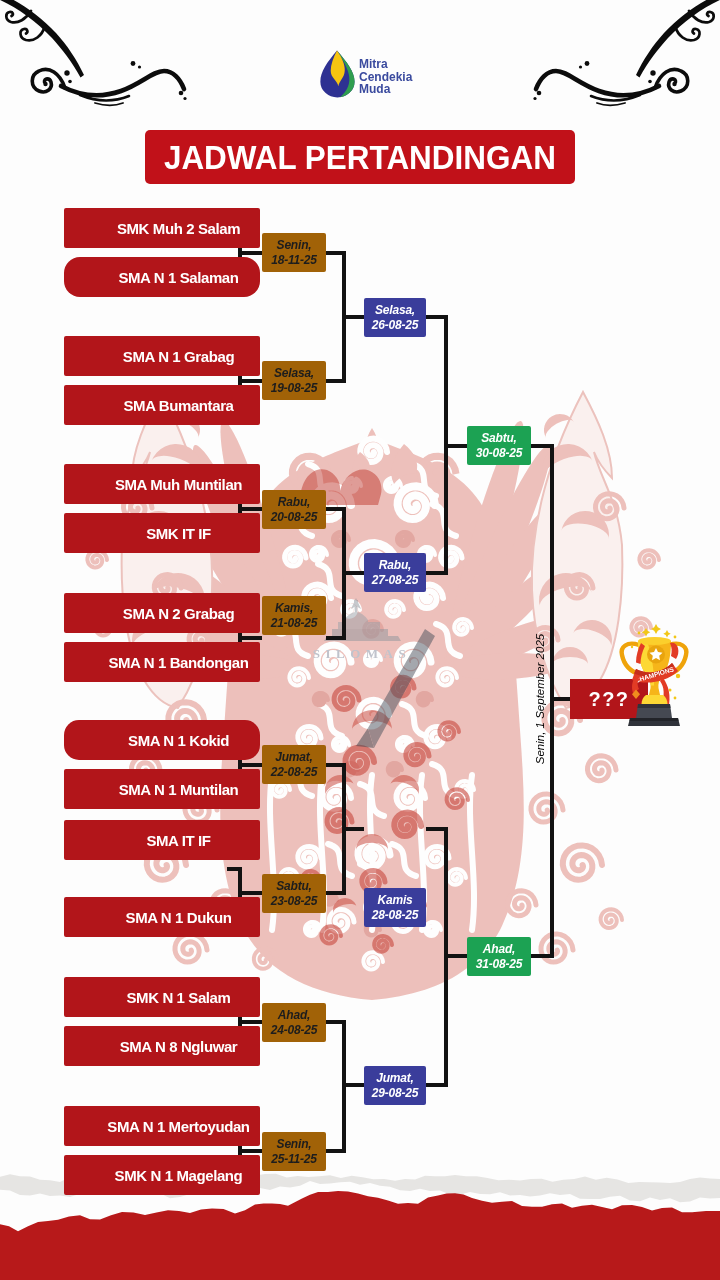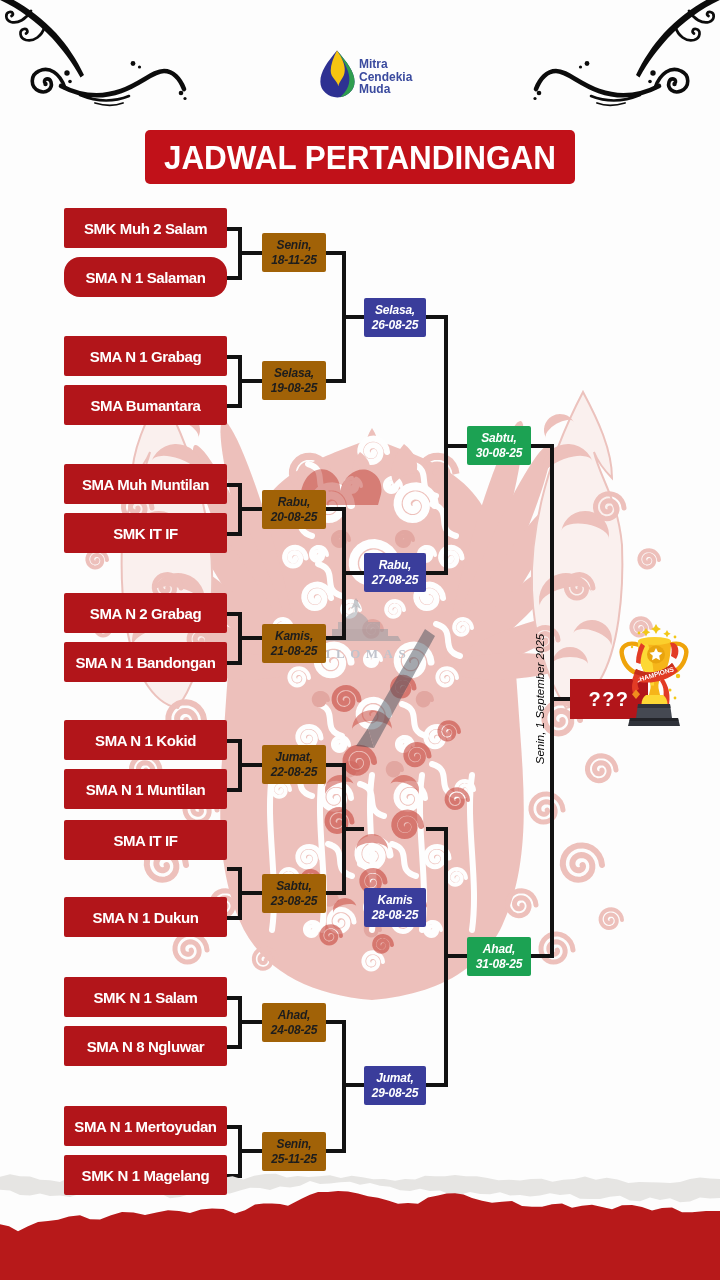--- a/index.html
+++ b/index.html
@@ -1,21 +1,21 @@
 <!DOCTYPE html>
 <html><head>
 <meta charset="utf-8">
 <style>
   html,body{margin:0;padding:0;}
   body{width:720px;height:1280px;position:relative;overflow:hidden;background:#fdfdfd;
        font-family:"Liberation Sans", sans-serif;}
   .abs{position:absolute;}
   .team{position:absolute;border-radius:2px;left:64px;width:163px;height:40px;background:#b2151a;
         color:#fff;font-size:15px;font-weight:700;display:flex;align-items:center;
-        justify-content:center;z-index:5;letter-spacing:-0.4px;white-space:nowrap;}
+        justify-content:center;z-index:5;letter-spacing:-0.4px;white-space:nowrap;padding-left:33px;}
   .date{position:absolute;border-radius:2px;width:64px;height:39px;display:flex;flex-direction:column;
         align-items:center;justify-content:center;font-style:italic;font-size:12px;
         font-weight:700;line-height:14.5px;z-index:5;letter-spacing:-0.2px;}
   .yel{left:262px;background:#a16207;color:#1d1d1d;}
   .blu{left:364px;width:62px;background:#3a3d9b;color:#fff;}
   .grn{left:467px;width:64px;background:#1ca253;color:#fff;}
   .ln{position:absolute;background:#121212;z-index:3;}
 </style>
 </head>
 <body>
@@ -278,42 +278,42 @@
 </div>
 
 <div class="team" style="top:208px;">SMK Muh 2 Salam</div>
 <div class="team" style="top:257px;border-radius:16px;">SMA N 1 Salaman</div>
 <div class="team" style="top:336px;">SMA N 1 Grabag</div>
 <div class="team" style="top:385px;">SMA Bumantara</div>
 <div class="team" style="top:464px;">SMA Muh Muntilan</div>
 <div class="team" style="top:513px;">SMK IT IF</div>
 <div class="team" style="top:593px;">SMA N 2 Grabag</div>
 <div class="team" style="top:642px;">SMA N 1 Bandongan</div>
-<div class="team" style="top:720px;">SMA N 1 Kokid</div>
+<div class="team" style="top:720px;border-radius:15px;">SMA N 1 Kokid</div>
 <div class="team" style="top:769px;">SMA N 1 Muntilan</div>
 <div class="team" style="top:820px;">SMA IT IF</div>
 <div class="team" style="top:897px;">SMA N 1 Dukun</div>
 <div class="team" style="top:977px;">SMK N 1 Salam</div>
 <div class="team" style="top:1026px;">SMA N 8 Ngluwar</div>
 <div class="team" style="top:1106px;">SMA N 1 Mertoyudan</div>
 <div class="team" style="top:1155px;">SMK N 1 Magelang</div>
 
 <div class="date yel" style="top:233px;">
     <span>Senin,</span>
     <span>18-11-25</span>
   </div>
 <div class="date yel" style="top:361px;">
     <span>Selasa,</span>
     <span>19-08-25</span>
   </div>
 <div class="date yel" style="top:490px;">
     <span>Rabu,</span>
     <span>20-08-25</span>
   </div>
-<div class="date yel" style="top:624px;justify-content:center;">
+<div class="date yel" style="top:596px;justify-content:center;">
     <span>Kamis,</span>
     <span>21-08-25</span>
   </div>
 <div class="date yel" style="top:745px;">
     <span>Jumat,</span>
     <span>22-08-25</span>
   </div>
 <div class="date yel" style="top:874px;">
     <span>Sabtu,</span>
     <span>23-08-25</span>

